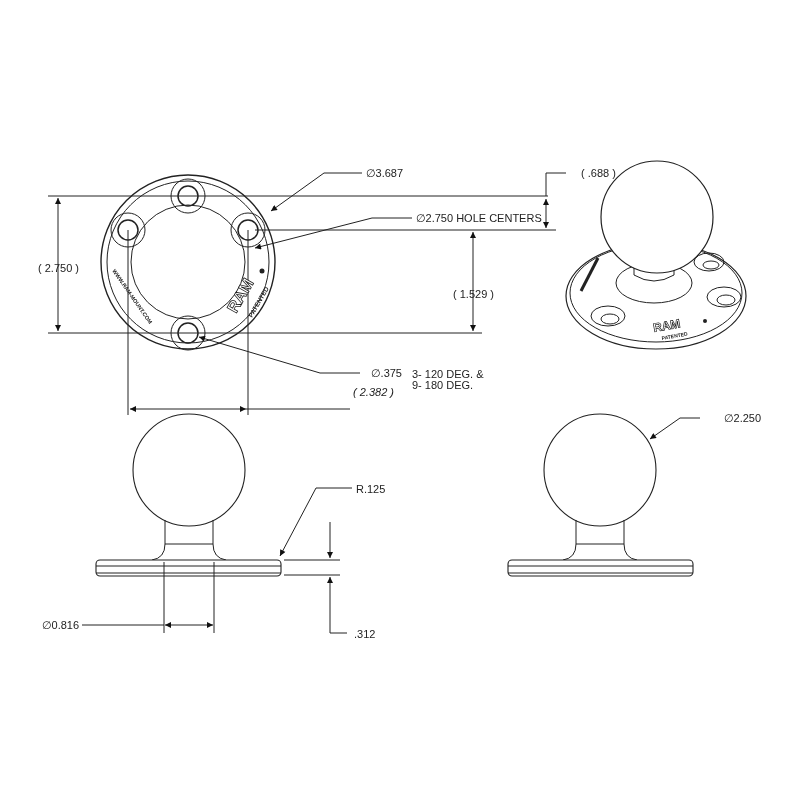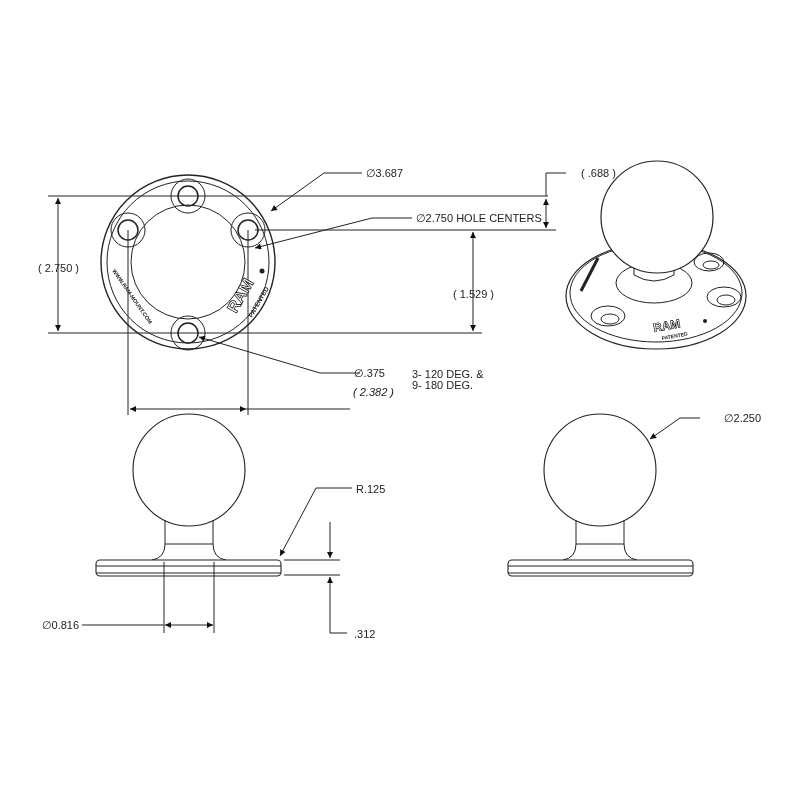--- a/index.html
+++ b/index.html
@@ -132,20 +132,20 @@
     <text x="0" y="0" font-family="Liberation Sans, sans-serif" font-size="5" font-weight="bold" fill="#222">PATENTED</text>
   </g>
   <circle cx="705" cy="321" r="2" fill="#222"></circle>
 </svg>
 
 <div class="lbl" style="left:366px;top:167px;">∅3.687</div>
 <div class="lbl" style="left:416px;top:212px;text-align:right;">∅2.750 HOLE CENTERS</div>
 <div class="lbl" style="left:38px;top:262px;">( 2.750 )</div>
 <div class="lbl" style="left:453px;top:288px;">( 1.529 )</div>
 <div class="lbl" style="left:569px;top:167px;margin-left:12px;">( .688 )</div>
-<div class="lbl" style="left:354px;top:367px;text-align:center;">∅.375</div>
+<div class="lbl" style="left:371px;top:367px;text-align:center;">∅.375</div>
 <div class="note" style="left:412px;top:368px;">3- 120 DEG. &amp;</div>
 <div class="note" style="left:412px;top:379px;">9- 180 DEG.</div>
 <div class="lbl" style="left:353px;top:386px;font-style:italic;">( 2.382 )</div>
 <div class="lbl" style="left:356px;top:483px;">R.125</div>
 <div class="lbl" style="left:42px;top:619px;">∅0.816</div>
 <div class="lbl" style="left:354px;top:628px;">.312</div>
 <div class="lbl" style="left:724px;top:412px;">∅2.250</div>
 
 </body></html>

